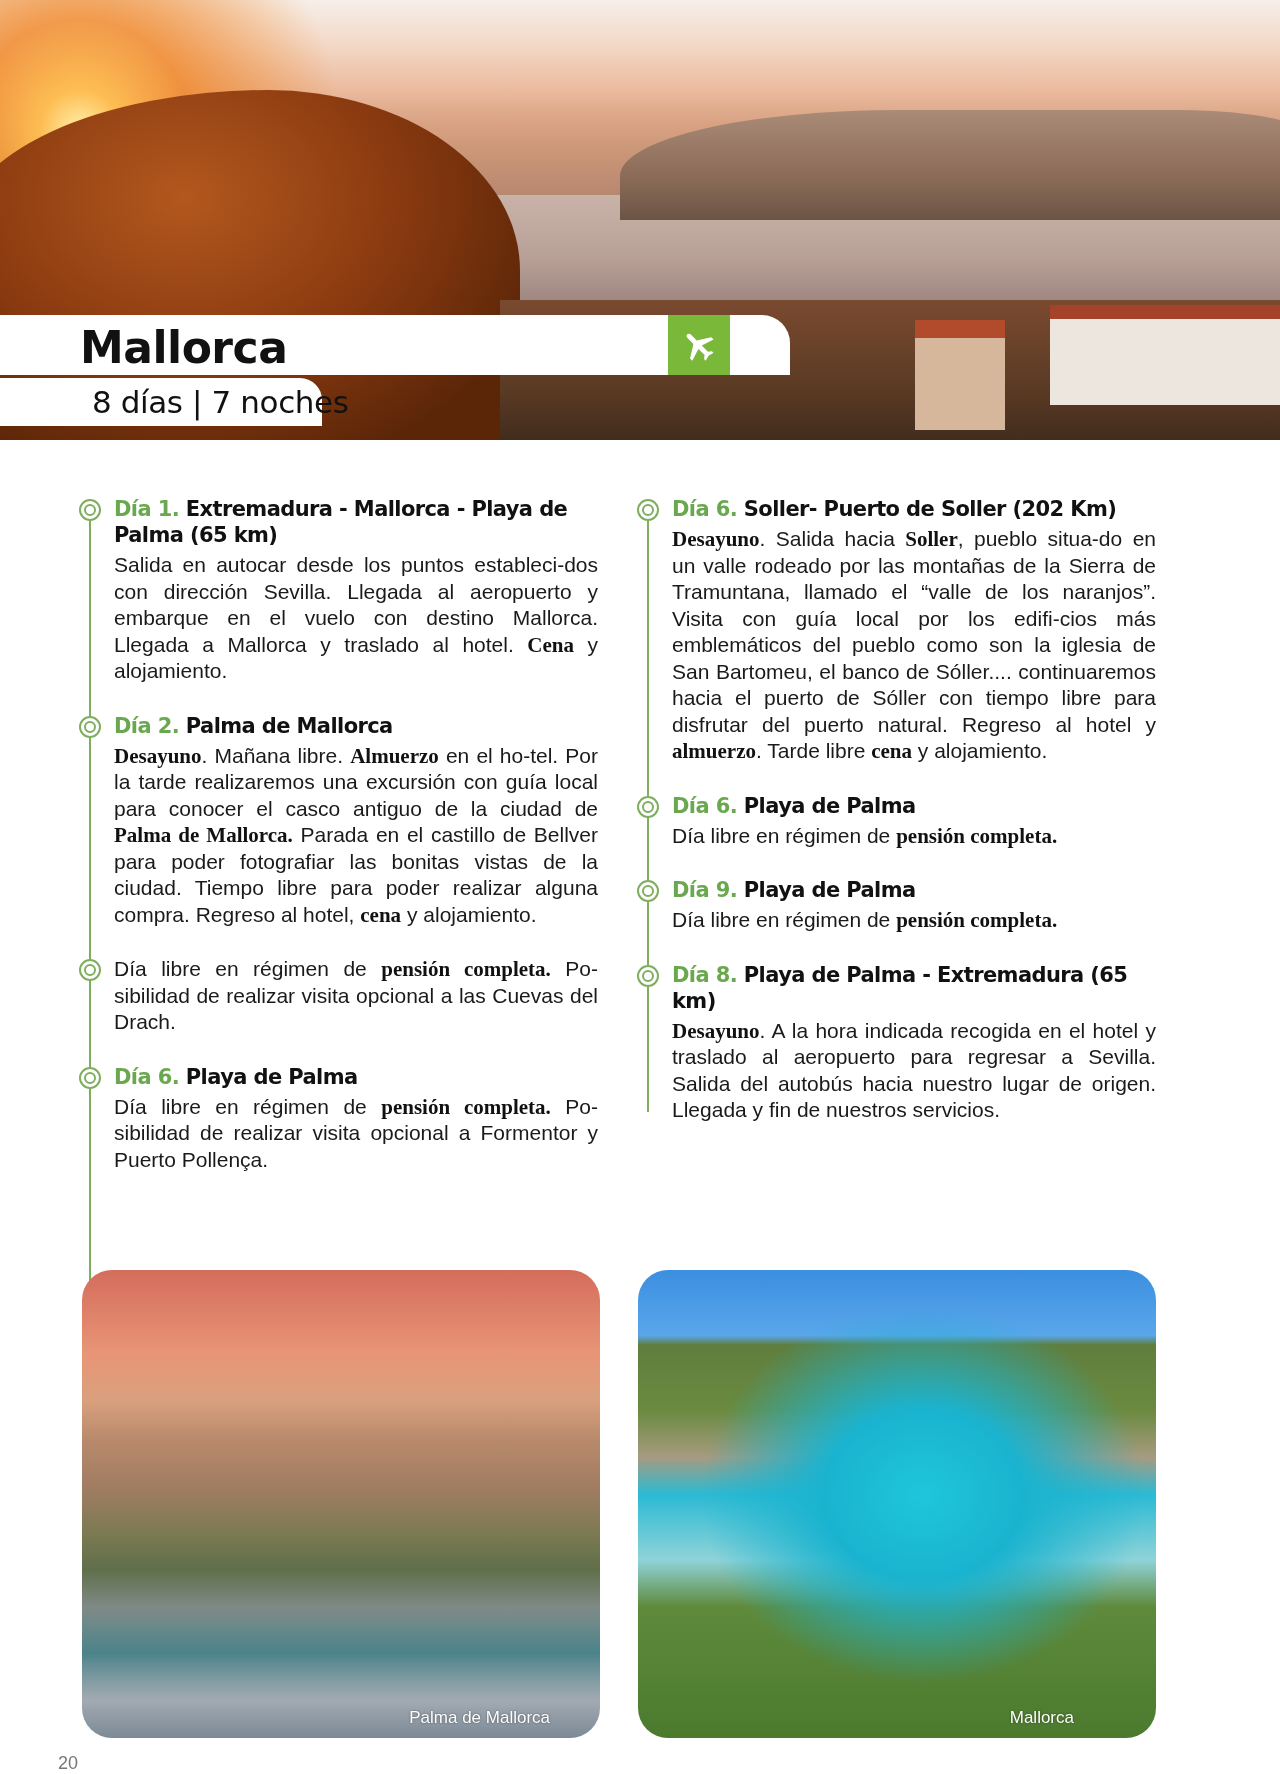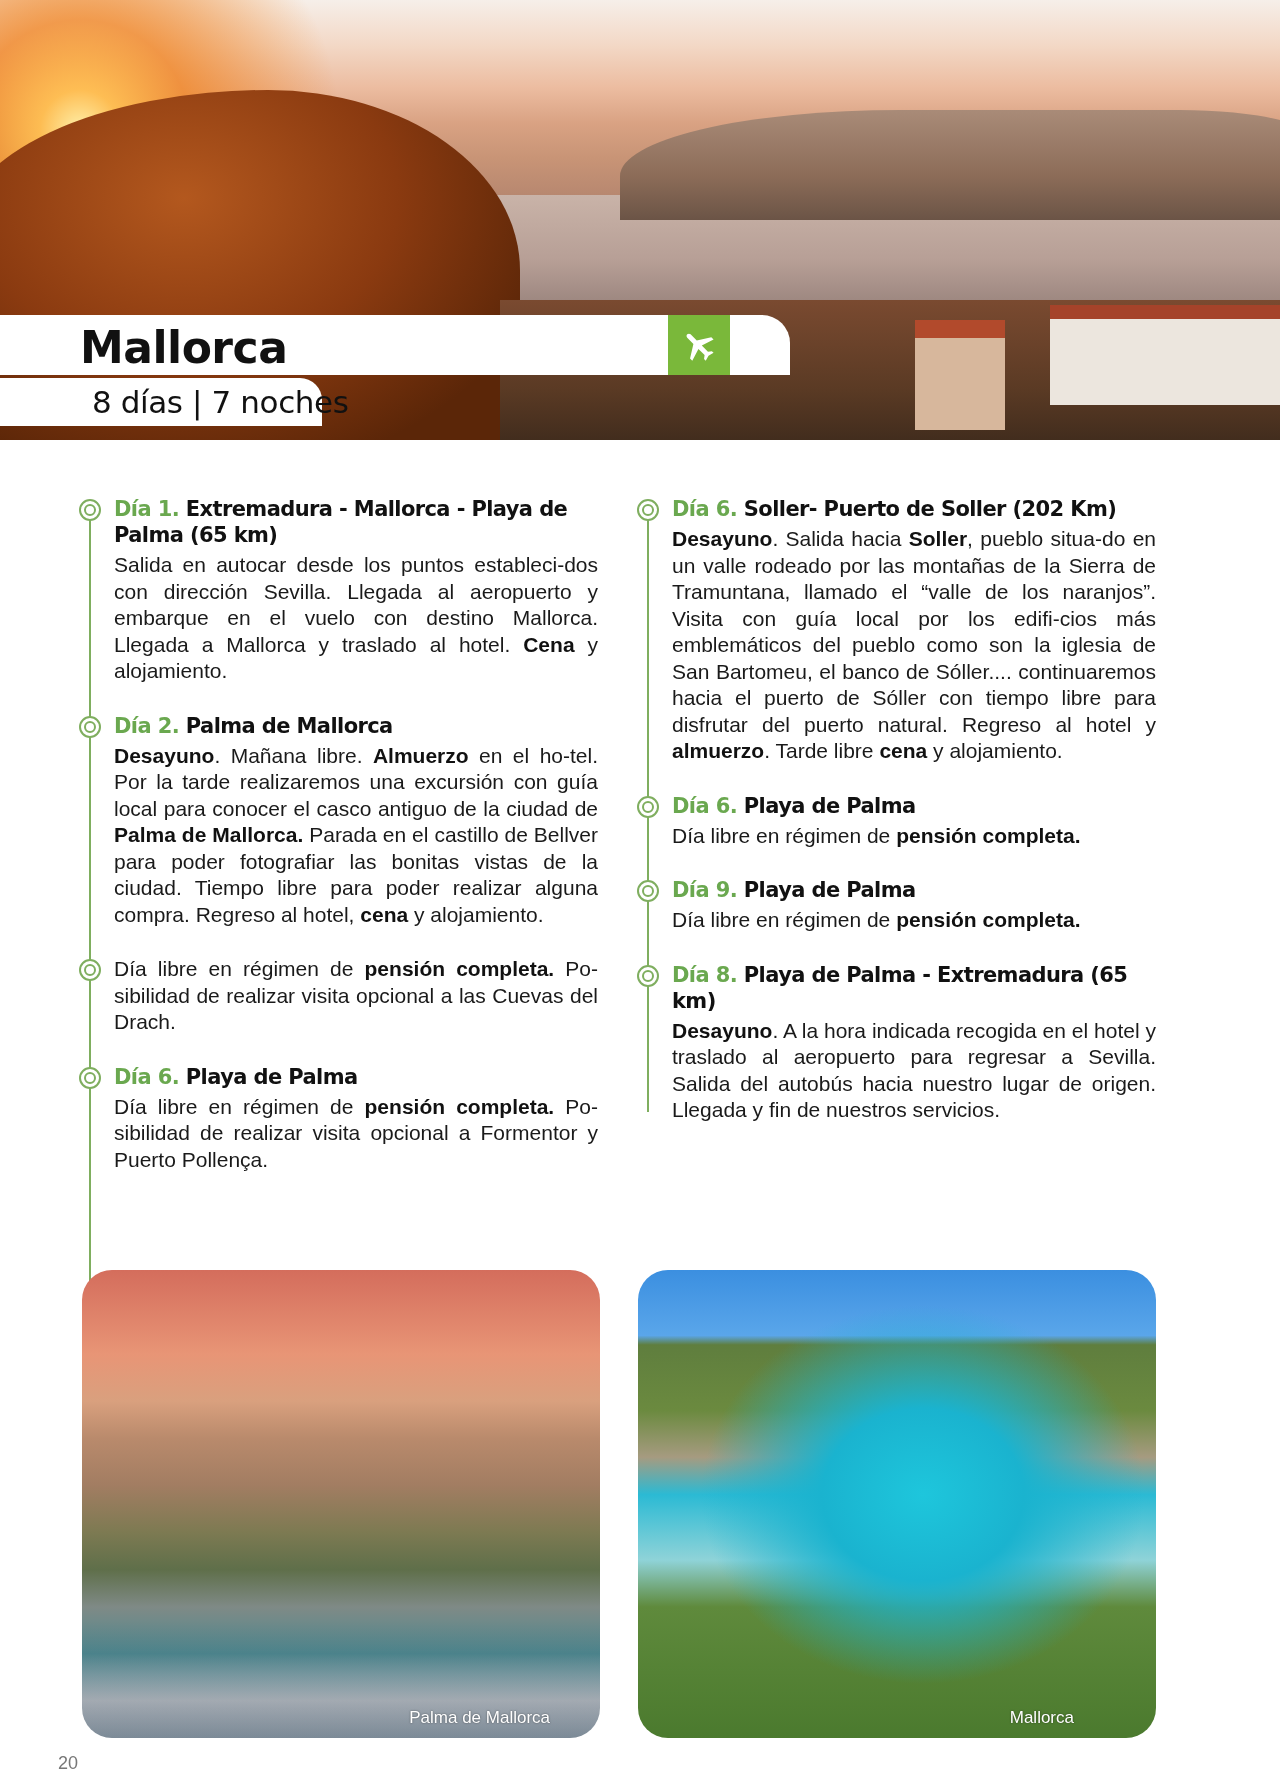--- a/index.html
+++ b/index.html
@@ -81,21 +81,21 @@
     content: ""; width: 8px; height: 8px; border-radius: 50%; border: 2px solid #7fae5f;
   }
   .day-heading {
     font-family: "DejaVu Sans", sans-serif; font-weight: bold; font-size: 21px; line-height: 26px;
     letter-spacing: -0.6px; color: #111111;
   }
   .day-num { color: #6aa84f; }
   .day-body {
     font-size: 21px; line-height: 26.5px; color: #1a1a1a; text-align: justify; margin-top: 4px;
   }
-  .day-body b { font-weight: bold; color: #111111; }
+  .day-body b { font-weight: bold; color: #111111; font-family: Liberation Serif, serif; }
 
   .photo {
     position: absolute; top: 1270px; width: 518px; height: 468px; border-radius: 30px; overflow: hidden;
   }
   .photo-palma {
     left: 82px;
     background:
       linear-gradient(180deg, rgba(0,0,0,0) 75%, rgba(40,60,80,0.35) 100%),
       linear-gradient(180deg, #d46d5c 0%, #e89576 18%, #d9a07e 28%, #b98a6c 36%, #a27d62 46%, #7d7a52 56%, #5f6f4a 64%, #7f8a86 72%, #4f8a91 82%, #c9ccd0 92%, #a9b4bd 100%);
   }

